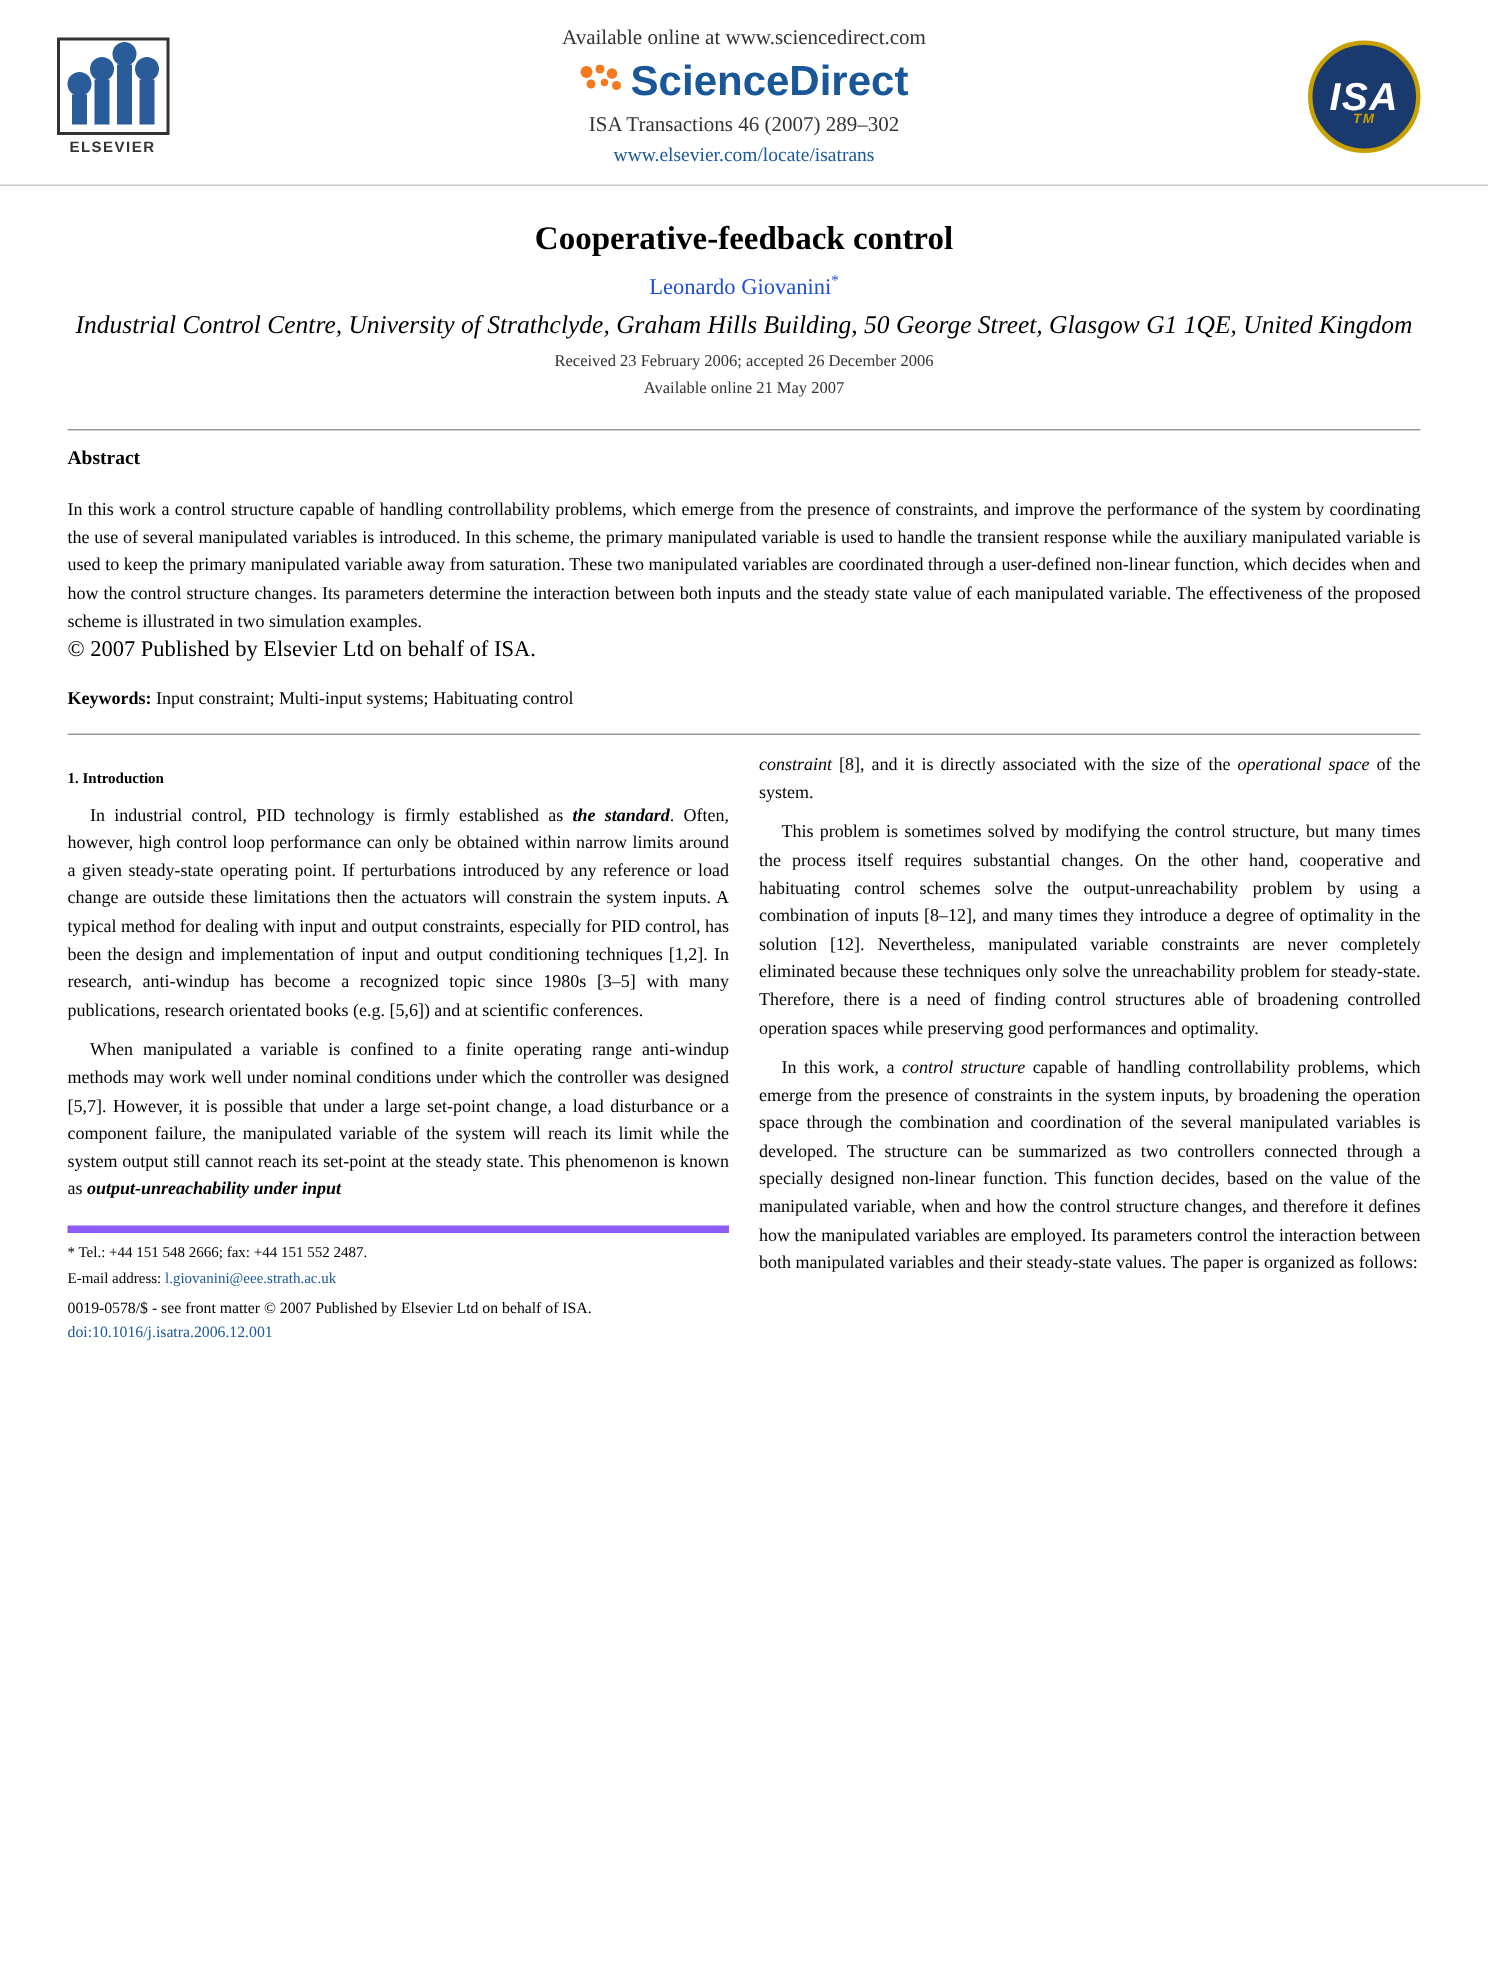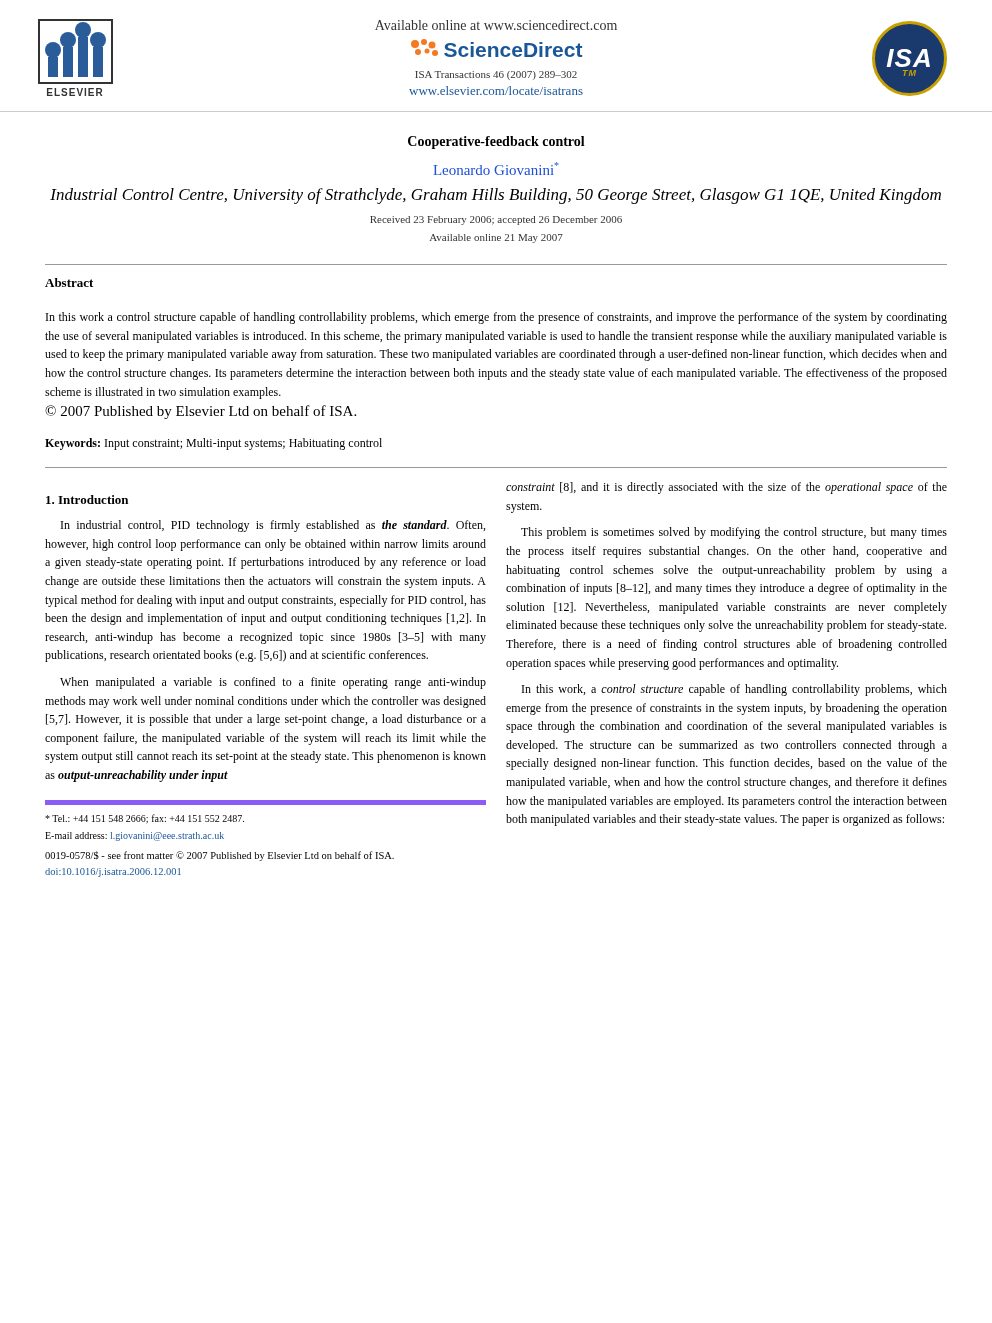--- a/index.html
+++ b/index.html
@@ -69,21 +69,21 @@
     }
 
     .sciencedirect-logo {
       display: flex;
       align-items: center;
       justify-content: center;
       margin-bottom: 6px;
     }
 
     .journal-info {
-      font-size: 11px;
+      font-size: 14px;
       color: #333;
     }
 
     .isa-logo {
       width: 90px;
       display: flex;
       align-items: center;
       justify-content: flex-start;
       font-style: italic;
     }
@@ -104,21 +104,21 @@
       border: 3px solid #c8a000;
     }
 
     
     .content-area {
       padding: 0 45px;
     }
 
     .paper-title {
       text-align: center;
-      font-size: 14px;
+      font-size: 22px;
       font-weight: bold;
       margin: 22px 0 10px 0;
       color: #000;
     }
 
     .author-name {
       text-align: center;
       font-size: 15px;
       color: #1d4ed8;
       margin-bottom: 6px;
@@ -190,21 +190,21 @@
 
     .col {
       flex: 1;
       font-size: 12px;
       line-height: 1.55;
       text-align: justify;
     }
 
     .section-title {
       font-weight: bold;
-      font-size: 13px;
+      font-size: 10px;
       margin: 12px 0 6px 0;
     }
 
     .col p {
       margin-bottom: 8px;
       text-indent: 15px;
     }
 
     .col p:first-child {
       text-indent: 0;
@@ -266,21 +266,21 @@
       <div class="sciencedirect-logo">
 
         <svg width="30" height="22" viewBox="0 0 30 22" style="margin-right:4px">
           <circle cx="5" cy="5" r="4" fill="#f47920"></circle>
           <circle cx="14" cy="3" r="3" fill="#f47920"></circle>
           <circle cx="22" cy="6" r="3.5" fill="#f47920"></circle>
           <circle cx="8" cy="13" r="3" fill="#f47920"></circle>
           <circle cx="17" cy="12" r="2.5" fill="#f47920"></circle>
           <circle cx="25" cy="14" r="3" fill="#f47920"></circle>
         </svg>
-        <span style="font-size:21px;color:#1a5799;font-family:Arial,sans-serif;font-weight:bold;">ScienceDirect</span>
+        <span style="font-size:28px;color:#1a5799;font-family:Arial,sans-serif;font-weight:bold;">ScienceDirect</span>
       </div>
       <div class="journal-info">
         <span>ISA Transactions 46 (2007) 289–302</span>
       </div>
       <div style="margin-top:3px;">
         <a class="blue-link">www.elsevier.com/locate/isatrans</a>
       </div>
     </div>
 
     <div class="isa-logo">

